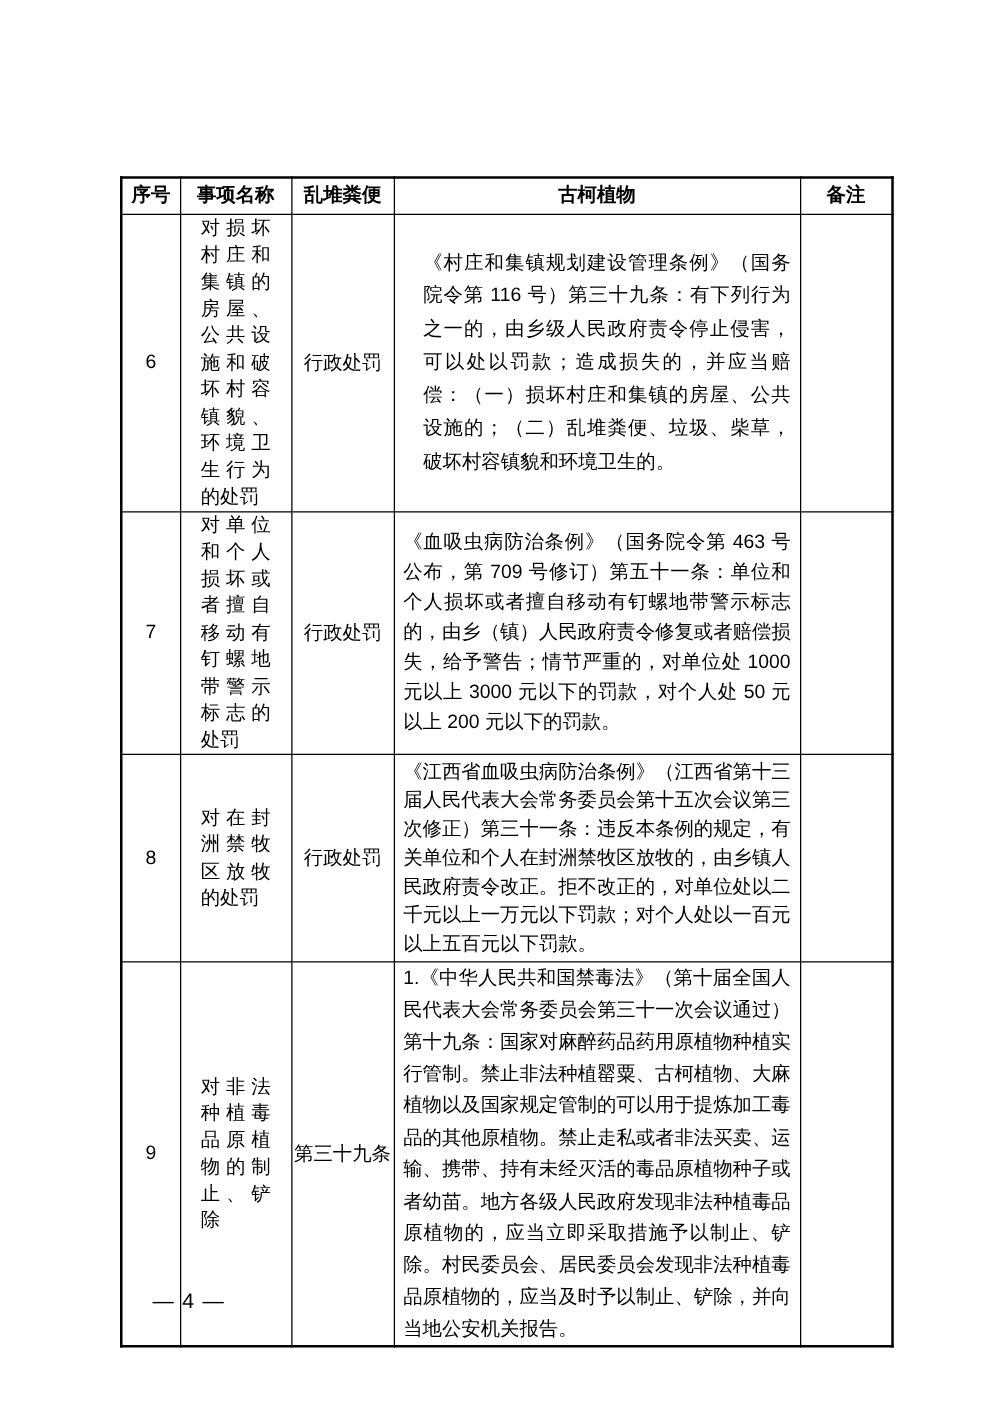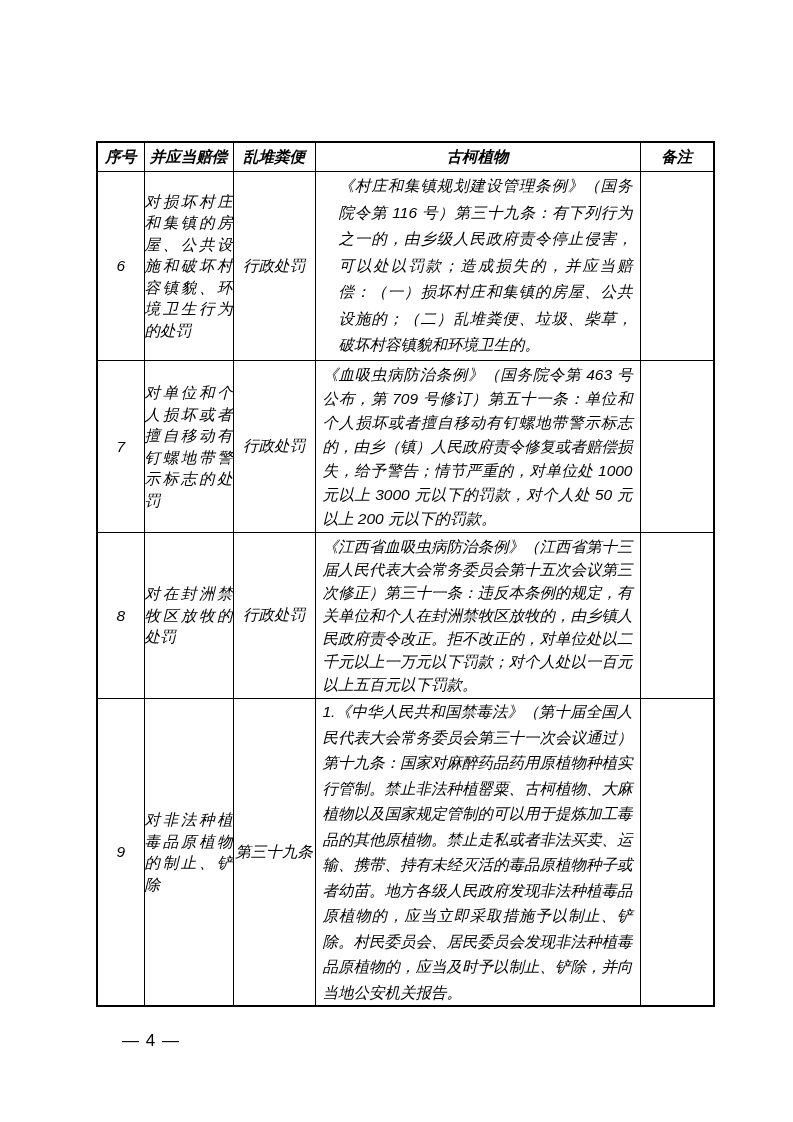--- a/index.html
+++ b/index.html
@@ -17,41 +17,40 @@
     overflow: hidden;
   }
   table.power-table {
     position: absolute;
     left: 96px;
     top: 141px;
     width: 617px;
     border-collapse: collapse;
     table-layout: fixed;
     border: 2px solid #000;
-    font-style: italic;
   }
   .power-table th,
   .power-table td {
     border: 1px solid #000;
     padding: 0;
     vertical-align: middle;
     font-size: 15.5px;
     overflow: hidden;
   }
   .power-table th {
     height: 28px;
     font-weight: bold;
     text-align: center;
     line-height: 1;
   }
   td.cell-no {
     text-align: center;
   }
   td.cell-name {
-    padding: 0 0;
+    padding: 0 16px;
     text-align: justify;
     text-justify: inter-character;
     line-height: 21.5px;
   }
   td.cell-basis {
     padding: 0 7px;
     text-align: justify;
     text-justify: inter-ideograph;
   }
   td.cell-note { }
@@ -80,21 +79,21 @@
     <colgroup>
       <col style="width:47px">
       <col style="width:89px">
       <col style="width:82px">
       <col style="width:325px">
       <col style="width:74px">
     </colgroup>
     <thead>
       <tr>
         <th>序号</th>
-        <th>并应当赔偿</th>
+        <th>事项名称</th>
         <th>乱堆粪便</th>
         <th>古柯植物</th>
         <th>备注</th>
       </tr>
     </thead>
     <tbody>
       <tr class="row-6">
         <td class="cell-no">6</td>
         <td class="cell-name">对损坏村庄和集镇的房屋、公共设施和破坏村容镇貌、环境卫生行为的处罚</td>
         <td class="cell-no">行政处罚</td>

